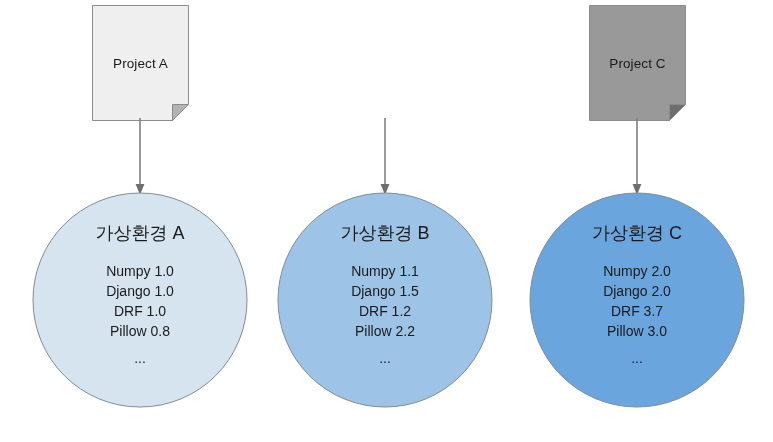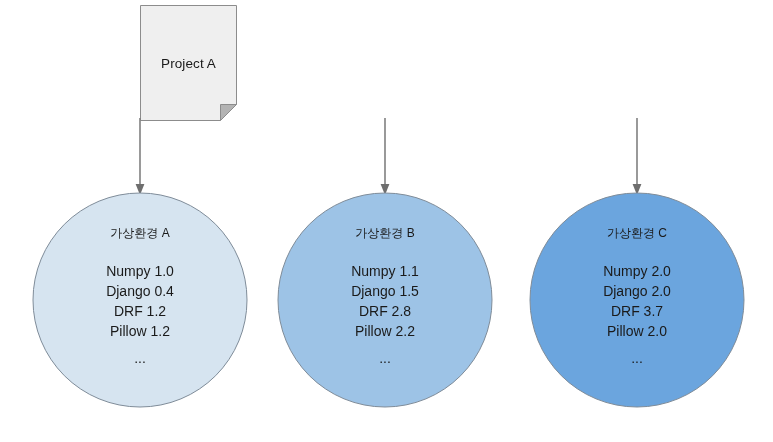--- a/index.html
+++ b/index.html
@@ -31,21 +31,20 @@
   .col-b { left: 256px; }
   .col-c { left: 508px; }
 
   
   .doc-wrap {
     position: absolute;
     left: 81px;
     top: 5px;
     width: 97px;
     height: 116px;
-    margin-left: 48px;
   }
   .doc-svg {
     position: absolute;
     left: 0;
     top: 0;
     width: 97px;
     height: 116px;
     display: block;
   }
   .doc-label {
@@ -99,21 +98,21 @@
     display: flex;
     flex-direction: column;
     align-items: center;
     justify-content: flex-start;
     padding-top: 33px;
     box-sizing: border-box;
     text-align: center;
     color: #1a1a1a;
   }
   .env-title {
-    font-size: 12px;
+    font-size: 18px;
     line-height: 17px;
     white-space: nowrap;
     text-align: center;
   }
   .pkg-list {
     margin-top: 19px;
     font-size: 14px;
     line-height: 20px;
     display: flex;
     flex-direction: column;
@@ -147,23 +146,23 @@
     </svg>
 
     <div class="circle-wrap">
       <svg class="circle-svg" viewBox="0 0 216 216">
         <circle cx="108" cy="108" r="107" stroke="#7F8C99" stroke-width="1" fill="#D6E4F0"></circle>
       </svg>
       <div class="circle-content">
         <div class="env-title">가상환경 A</div>
         <div class="pkg-list">
           <div class="pkg-item">Numpy 1.0</div>
-          <div class="pkg-item">Django 0.4</div>
-          <div class="pkg-item">DRF 1.2</div>
-          <div class="pkg-item">Pillow 1.2</div>
+          <div class="pkg-item">Django 1.0</div>
+          <div class="pkg-item">DRF 1.0</div>
+          <div class="pkg-item">Pillow 0.8</div>
           <div class="pkg-ellipsis">...</div>
         </div>
       </div>
     </div>
   </div>
 
   <div class="column col-b">
 
 
     <svg class="arrow-svg" viewBox="0 0 32 78">
@@ -173,46 +172,53 @@
 
     <div class="circle-wrap">
       <svg class="circle-svg" viewBox="0 0 216 216">
         <circle cx="108" cy="108" r="107" stroke="#7F8C99" stroke-width="1" fill="#9DC3E6"></circle>
       </svg>
       <div class="circle-content">
         <div class="env-title">가상환경 B</div>
         <div class="pkg-list">
           <div class="pkg-item">Numpy 1.1</div>
           <div class="pkg-item">Django 1.5</div>
-          <div class="pkg-item">DRF 2.8</div>
+          <div class="pkg-item">DRF 1.2</div>
           <div class="pkg-item">Pillow 2.2</div>
           <div class="pkg-ellipsis">...</div>
         </div>
       </div>
     </div>
   </div>
 
   <div class="column col-c">
 
+    <div class="doc-wrap">
+      <svg class="doc-svg" viewBox="0 0 97 116">
+        <path d="M0.5 0.5 H96.5 V99.5 L80.5 115.5 H0.5 Z" stroke="#8C8C8C" stroke-width="1" fill="#999999"></path>
+        <path d="M96.5 99.5 H80.5 V115.5 Z" fill="#6E6E6E" stroke="#8C8C8C" stroke-width="1"></path>
+      </svg>
+      <div class="doc-label">Project C</div>
+    </div>
 
     <svg class="arrow-svg" viewBox="0 0 32 78">
       <line x1="16" y1="0" x2="16" y2="68" stroke="#808080" stroke-width="1.6"></line>
       <path d="M16 77 L11.6 66 H20.4 Z" fill="#6E6E6E"></path>
     </svg>
 
     <div class="circle-wrap">
       <svg class="circle-svg" viewBox="0 0 216 216">
         <circle cx="108" cy="108" r="107" stroke="#7F8C99" stroke-width="1" fill="#6BA5DE"></circle>
       </svg>
       <div class="circle-content">
         <div class="env-title">가상환경 C</div>
         <div class="pkg-list">
           <div class="pkg-item">Numpy 2.0</div>
           <div class="pkg-item">Django 2.0</div>
           <div class="pkg-item">DRF 3.7</div>
-          <div class="pkg-item">Pillow 2.0</div>
+          <div class="pkg-item">Pillow 3.0</div>
           <div class="pkg-ellipsis">...</div>
         </div>
       </div>
     </div>
   </div>
 
 </div>
 
 </body></html>

